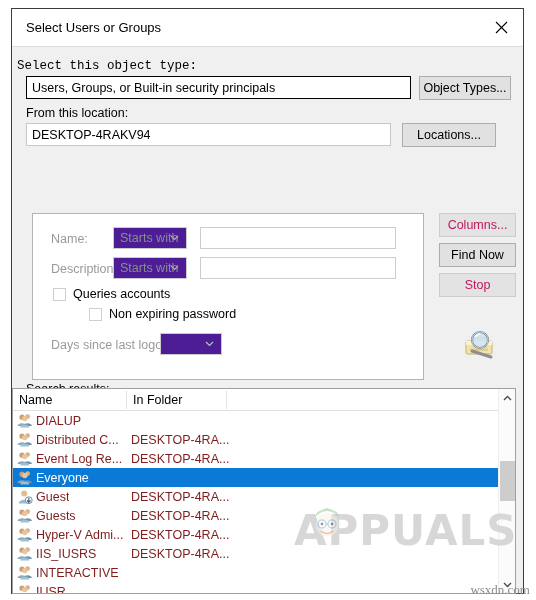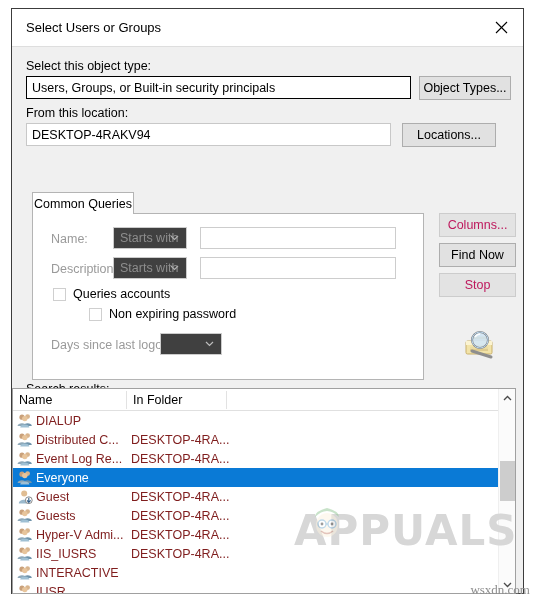--- a/index.html
+++ b/index.html
@@ -117,21 +117,21 @@
     left: 20px; top: 166px;
     width: 392px; height: 167px;
     background: #ffffff;
     border: 1px solid #b4b4b4;
     z-index: 2;
   }
 
   
   .combo {
     position: absolute;
-    background: #404040;
+    background: #4c1d95;
     border: 1px solid #cccccc;
     font-size: 12.5px;
     color: #8d8d8d;
     display: flex; align-items: center;
     padding-left: 6px;
     white-space: nowrap;
   }
   .combo .chev {
     position: absolute;
     right: 7px; top: 50%;
@@ -281,31 +281,28 @@
       <div class="close-btn">
         <svg width="13" height="13" viewBox="0 0 13 13">
           <line x1="1" y1="1" x2="12" y2="12" stroke="#000" stroke-width="1.1"></line>
           <line x1="12" y1="1" x2="1" y2="12" stroke="#000" stroke-width="1.1"></line>
         </svg>
       </div>
     </div>
 
     <div class="body">
 
-      <div class="lbl" style="left:14px; top:12px;">Select this object type:</div>
+      <div class="lbl" style="left:5px; top:12px;font-family:Liberation Mono, monospace;">Select this object type:</div>
       <div class="field field-focus" style="left:14px; top:29px; width:385px; height:23px;">Users, Groups, or Built-in security principals</div>
       <div class="btn" style="left:407px; top:29px; width:92px; height:24px;">Object Types...</div>
 
       <div class="lbl" style="left:14px; top:59px;">From this location:</div>
       <div class="field field-ro" style="left:14px; top:76px; width:365px; height:23px;">DESKTOP-4RAKV94</div>
       <div class="btn" style="left:390px; top:76px; width:94px; height:24px;">Locations...</div>
 
-      <div class="tab">
-        <span>Common Queries</span>
-      </div>
 
       <div class="tabpanel">
 
         <div class="lbl lbl-dim" style="left:18px; top:18px;">Name:</div>
         <div class="combo" style="left:80px; top:13px; width:74px; height:22px;">
           <span>Starts with</span>
           <svg class="chev" width="9" height="6" viewBox="0 0 9 6">
             <path d="M1 1 L4.5 4.5 L8 1" stroke="#b0b0b0" stroke-width="1.2" fill="none"></path>
           </svg>
         </div>

